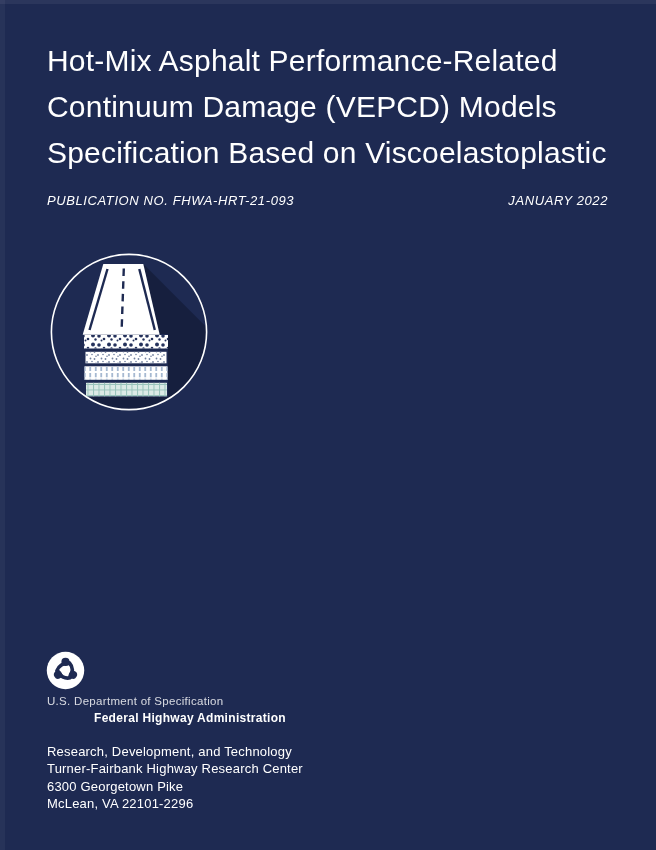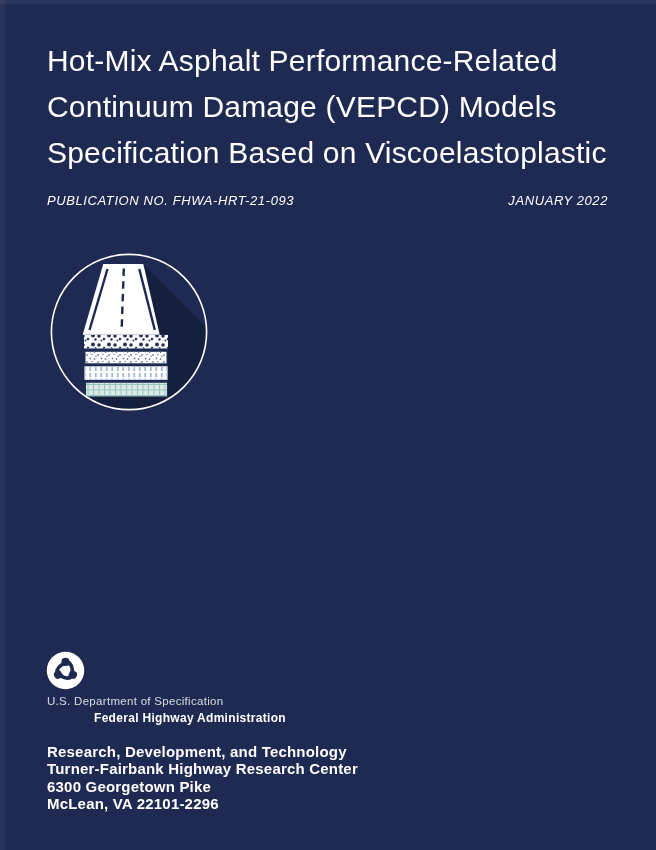--- a/index.html
+++ b/index.html
@@ -53,21 +53,21 @@
   .dept-label{
     position:absolute;left:47px;top:695px;
     font-size:11.5px;font-weight:400;letter-spacing:0.3px;
     color:rgba(255,255,255,0.82);
   }
   .agency-label{
     position:absolute;left:47px;top:711px;
     font-size:12px;font-weight:700;letter-spacing:0.3px;color:var(--white);margin-left:47px;
   }
   .address-block{position:absolute;left:47px;top:743px;}
-  .address-line{font-size:15px;font-weight:700;line-height:17.3px;letter-spacing:0.2px;color:var(--white);}
+  .address-line{font-size:13px;font-weight:400;line-height:17.3px;letter-spacing:0.2px;color:var(--white);}
 </style>
 </head>
 <body>
 
 <div class="page">
   <div class="edge-top"></div>
   <div class="edge-left"></div>
 
   <div class="title-block">
     <div class="title-line">Hot-Mix Asphalt Performance-Related</div>

